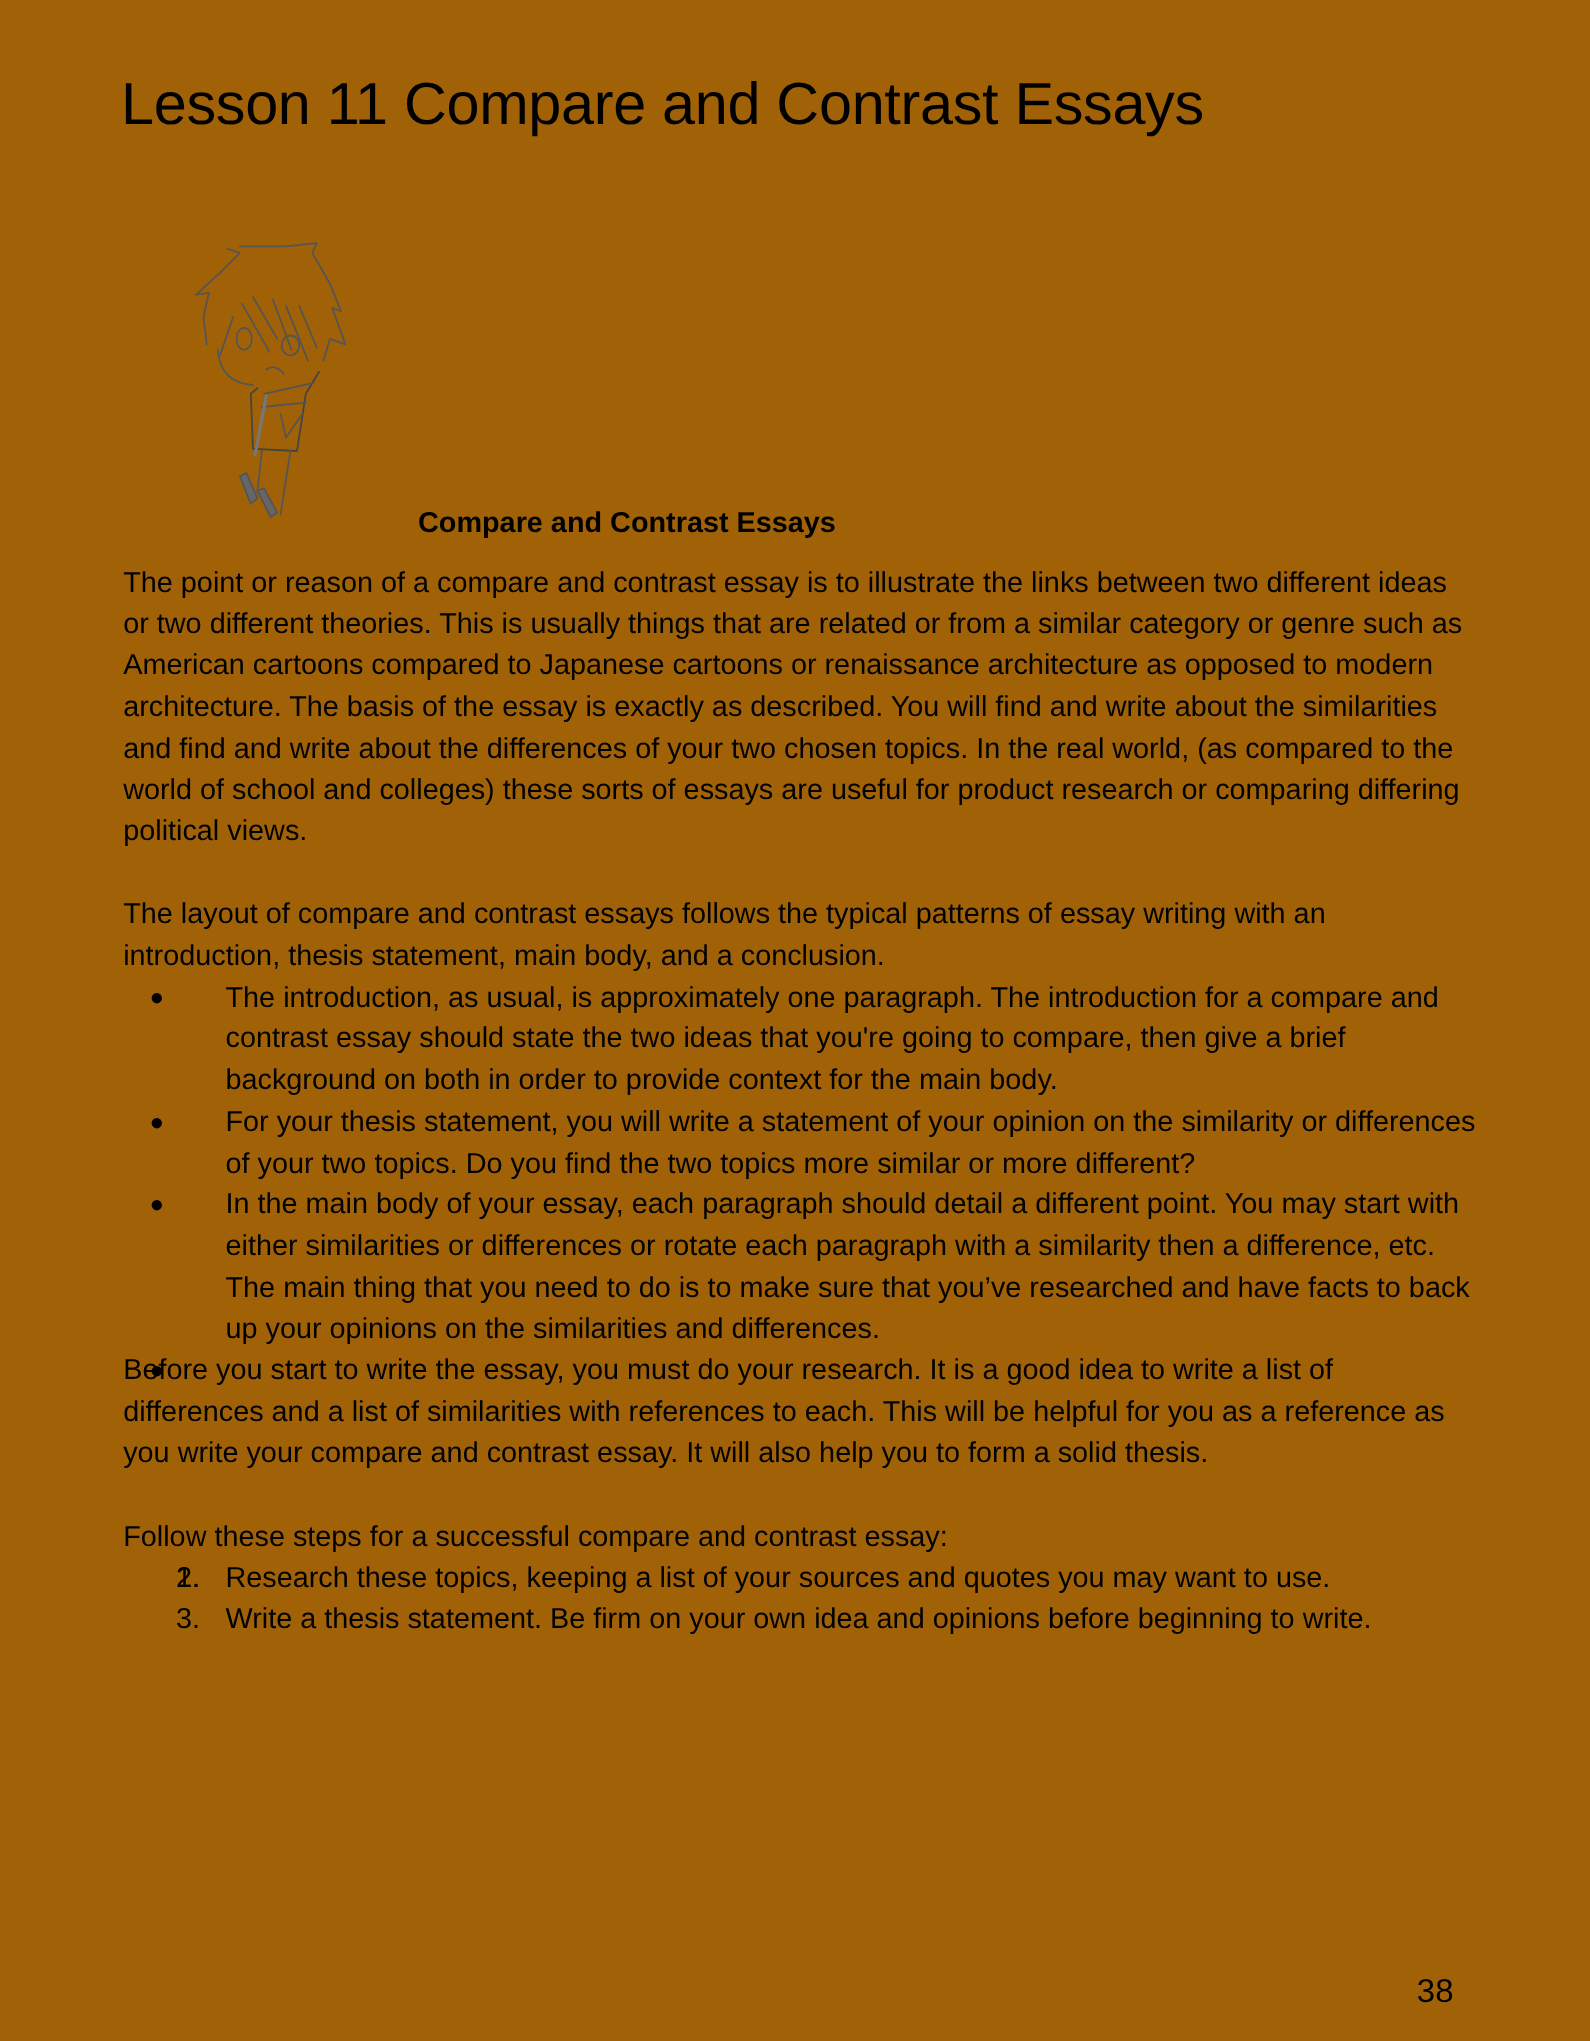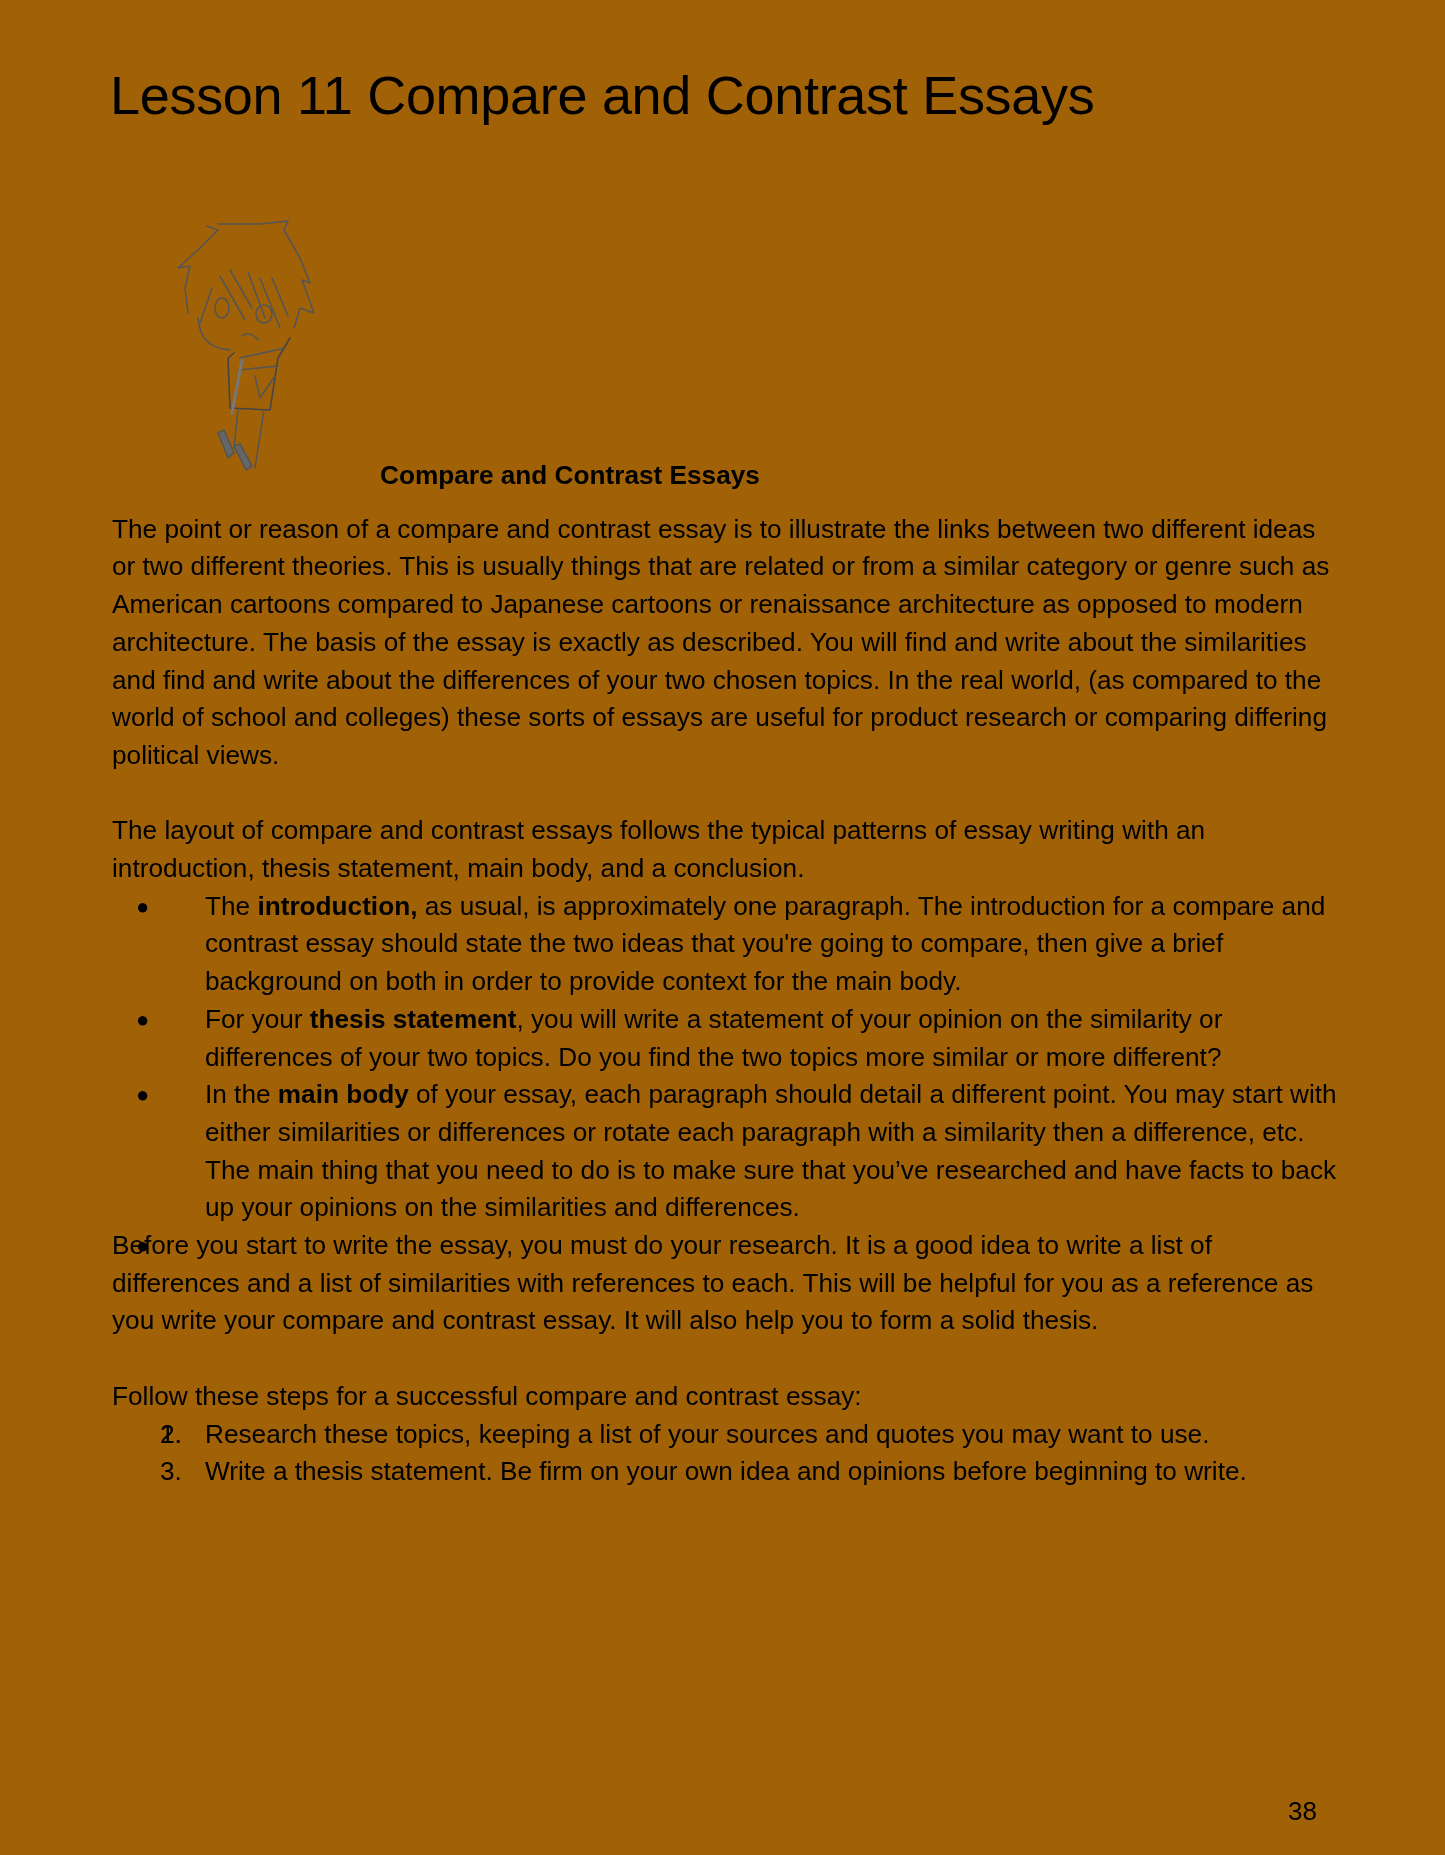--- a/index.html
+++ b/index.html
@@ -13,22 +13,22 @@
              line-height: 37.7px; }
   .subtitle { margin: 0 0 16px 268px; font-weight: bold; font-size: 26.2px; line-height: 37.7px; }
   p { margin: 0; }
   .gap { height: 37.7px; }
   ul.bullets { list-style: none; margin: 0; padding: 0; }
   ul.bullets li { position: relative; padding-left: 93px; }
   ul.bullets li .dot { position: absolute; left: 24px; top: 0; font-size: 22px; }
   ol.steps { list-style: none; margin: 0; padding: 0; }
   ol.steps li { position: relative; padding-left: 93px; }
   ol.steps li .num { position: absolute; left: 48px; top: 0; }
-  b { font-weight: bold; }
-  .page-number { position: absolute; left: 1288px; top: 1795px; font-size: 26px; line-height: 32px; }
+  b { font-weight: normal; }
+  .page-number { position: absolute; left: 1288px; top: 1795px; font-size: 30px; line-height: 32px; }
 </style>
 </head>
 <body>
 
 <div class="page">
   <h1 class="title">Lesson 11 Compare and Contrast Essays</h1>
 
   <svg class="sketch" viewBox="0 0 180 270" fill="none" stroke="#555" stroke-width="1.6" stroke-linecap="round" stroke-linejoin="round">
 
     <path d="M47 18 L58 22 L40 40 L18 60 L30 58 L25 80 L28 105"></path>

